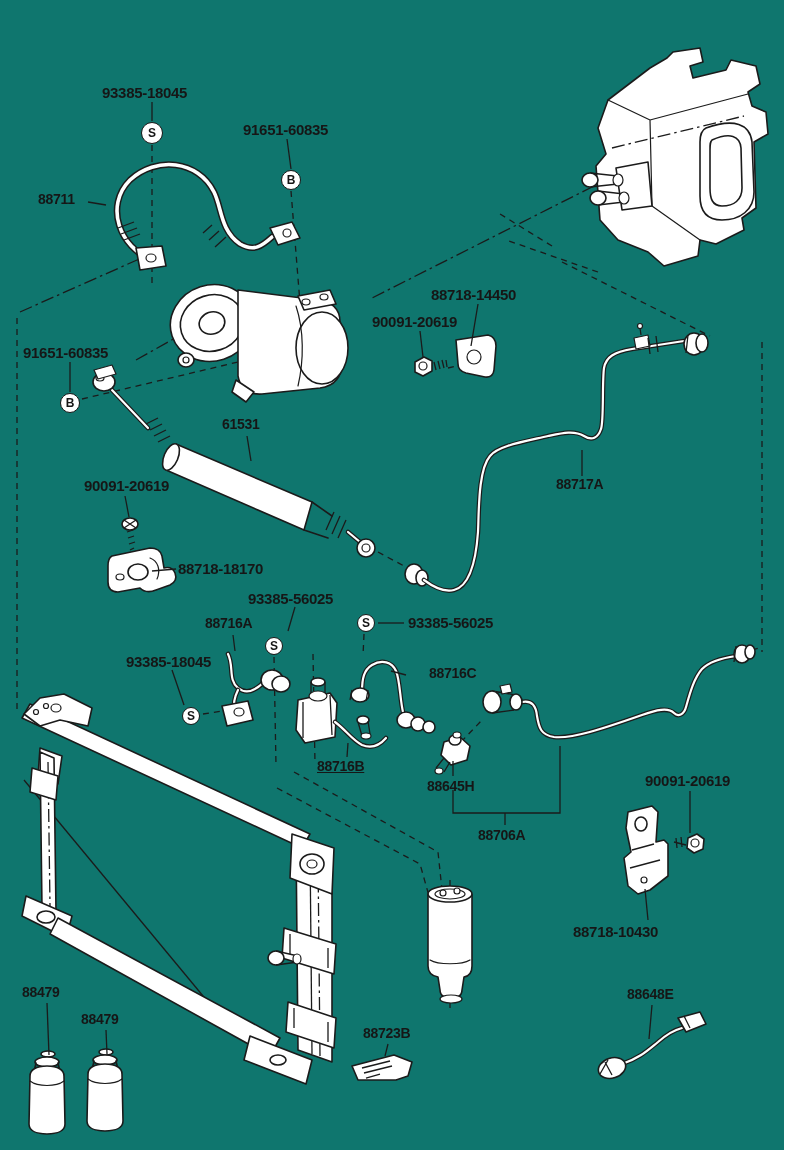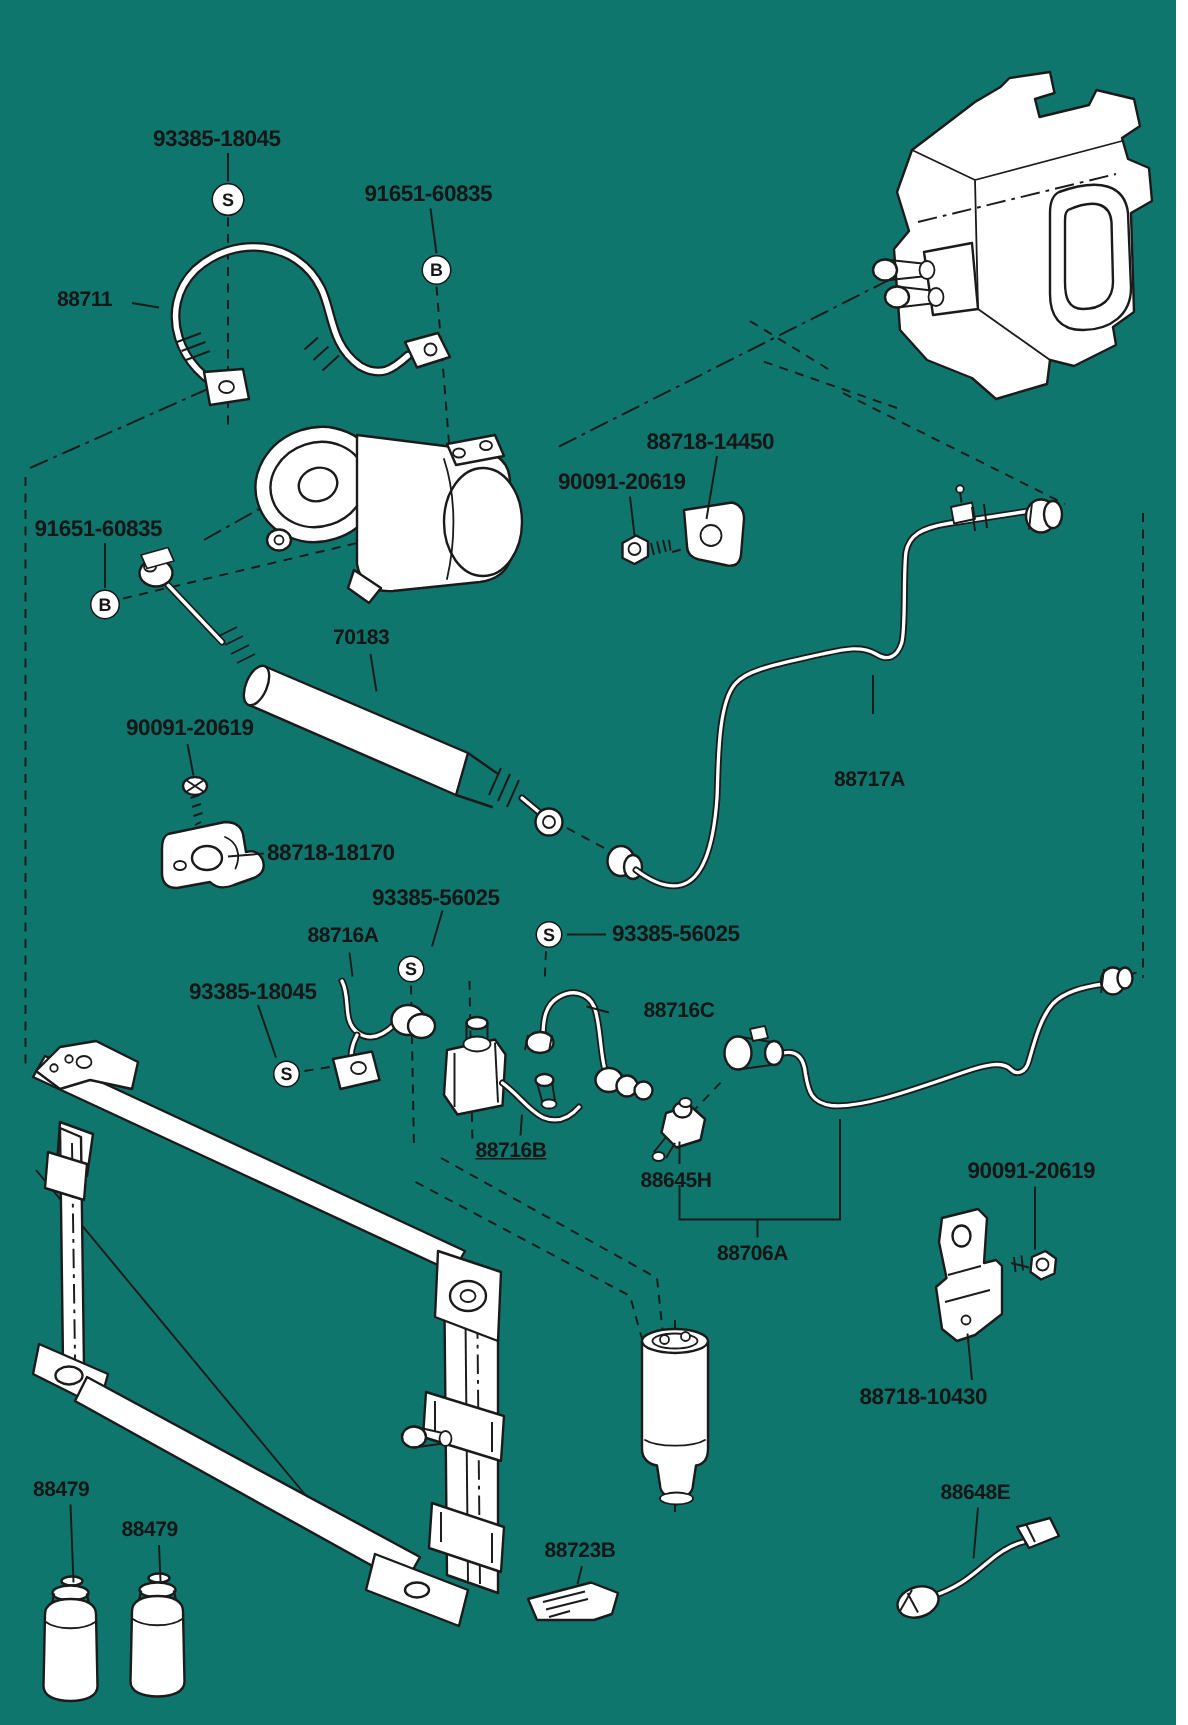--- a/index.html
+++ b/index.html
@@ -302,23 +302,23 @@
   </g>
 </svg>
 
   <div id="label-layer">
       <div class="part-label sm" style="left: 102px; top: 84px;">93385-18045</div>
       <div class="part-label sm" style="left: 243px; top: 121px;">91651-60835</div>
       <div class="part-label lg" style="left: 38px; top: 191px;">88711</div>
       <div class="part-label sm" style="left: 431px; top: 286px;">88718-14450</div>
       <div class="part-label sm" style="left: 372px; top: 313px;">90091-20619</div>
       <div class="part-label sm" style="left: 23px; top: 344px;">91651-60835</div>
-      <div class="part-label lg" style="left: 222px; top: 416px;">70183</div>
+      <div class="part-label lg" style="left: 222px; top: 416px;">61531</div>
       <div class="part-label sm" style="left: 84px; top: 477px;">90091-20619</div>
-      <div class="part-label lg" style="left: 556px; top: 476px; margin-top: 35px;">88717A</div>
+      <div class="part-label lg" style="left: 556px; top: 476px;">88717A</div>
       <div class="part-label sm" style="left: 178px; top: 560px;">88718-18170</div>
       <div class="part-label sm" style="left: 248px; top: 590px;">93385-56025</div>
       <div class="part-label sm" style="left: 408px; top: 614px;">93385-56025</div>
       <div class="part-label lg" style="left: 205px; top: 615px;">88716A</div>
       <div class="part-label sm" style="left: 126px; top: 653px;">93385-18045</div>
       <div class="part-label lg" style="left: 429px; top: 665px;">88716C</div>
       <div class="part-label lg" style="left: 317px; top: 758px; text-decoration: underline;">88716B</div>
       <div class="part-label lg" style="left: 427px; top: 778px;">88645H</div>
       <div class="part-label lg" style="left: 478px; top: 827px;">88706A</div>
       <div class="part-label sm" style="left: 645px; top: 772px;">90091-20619</div>

